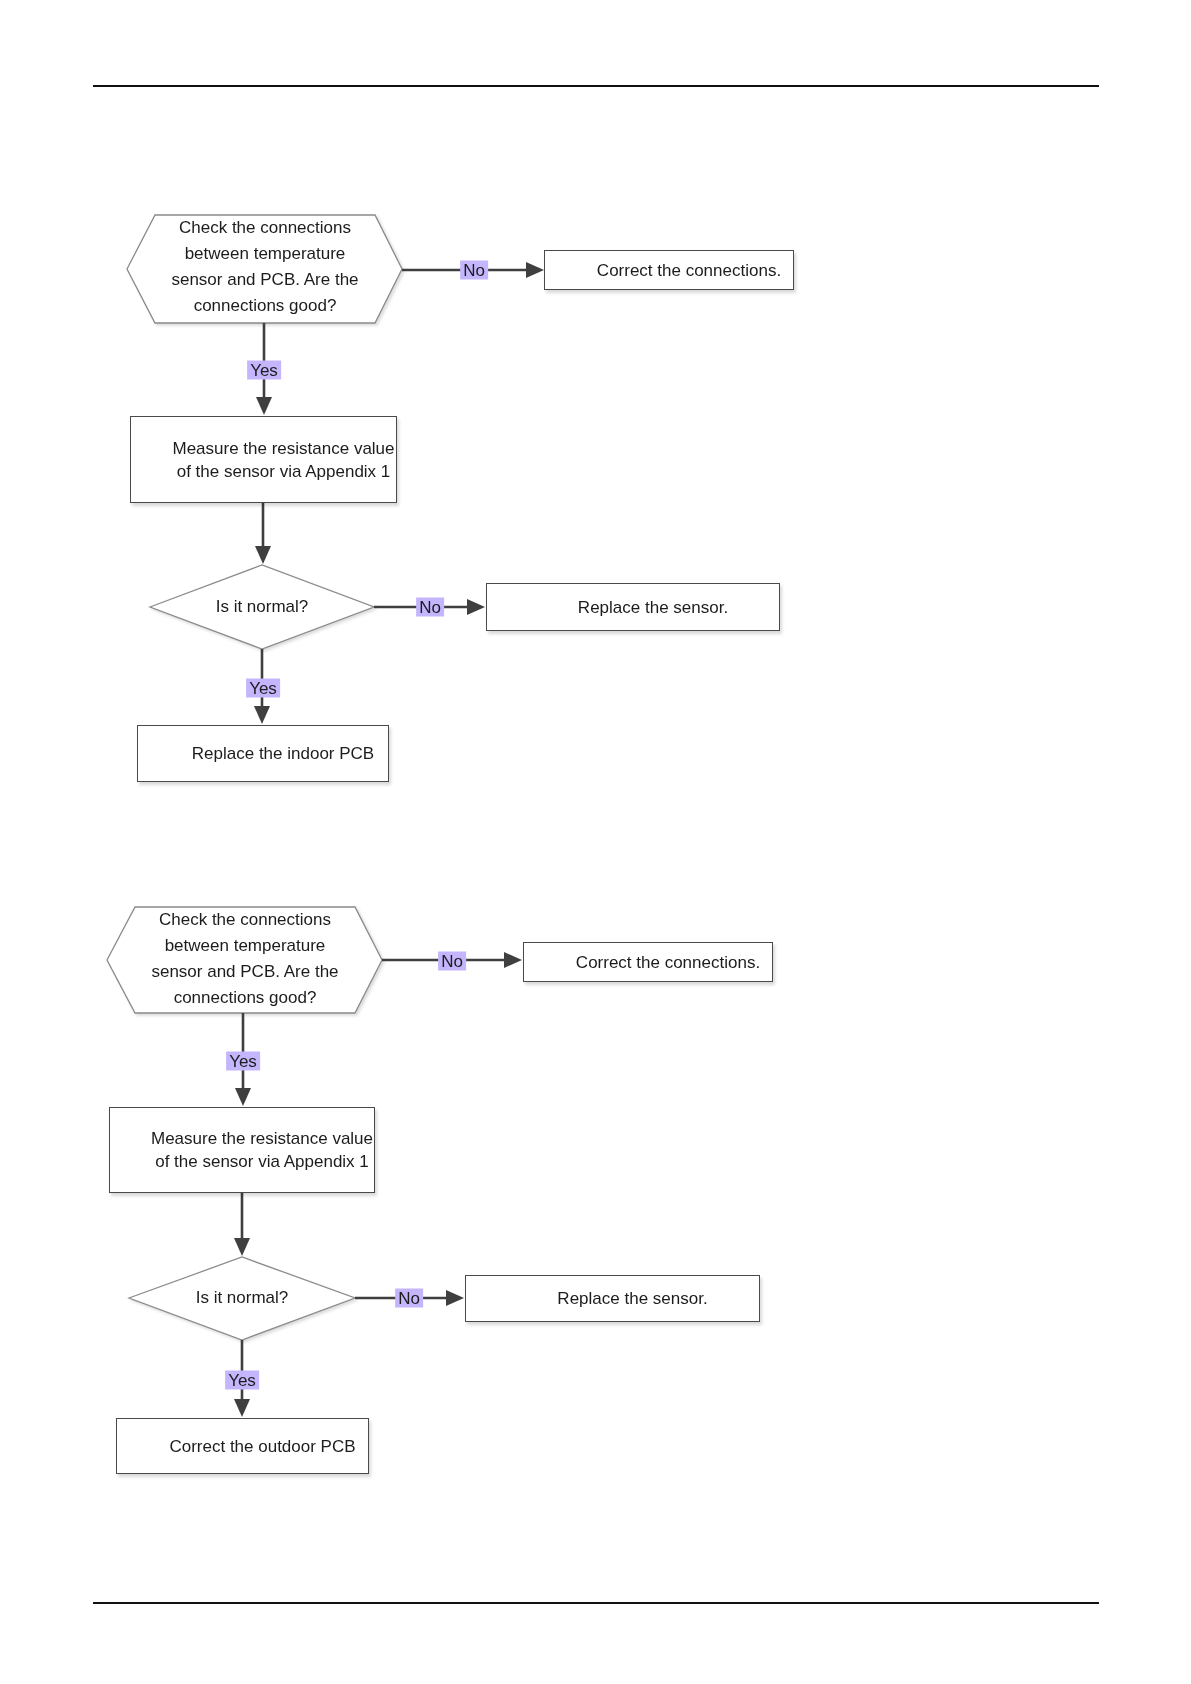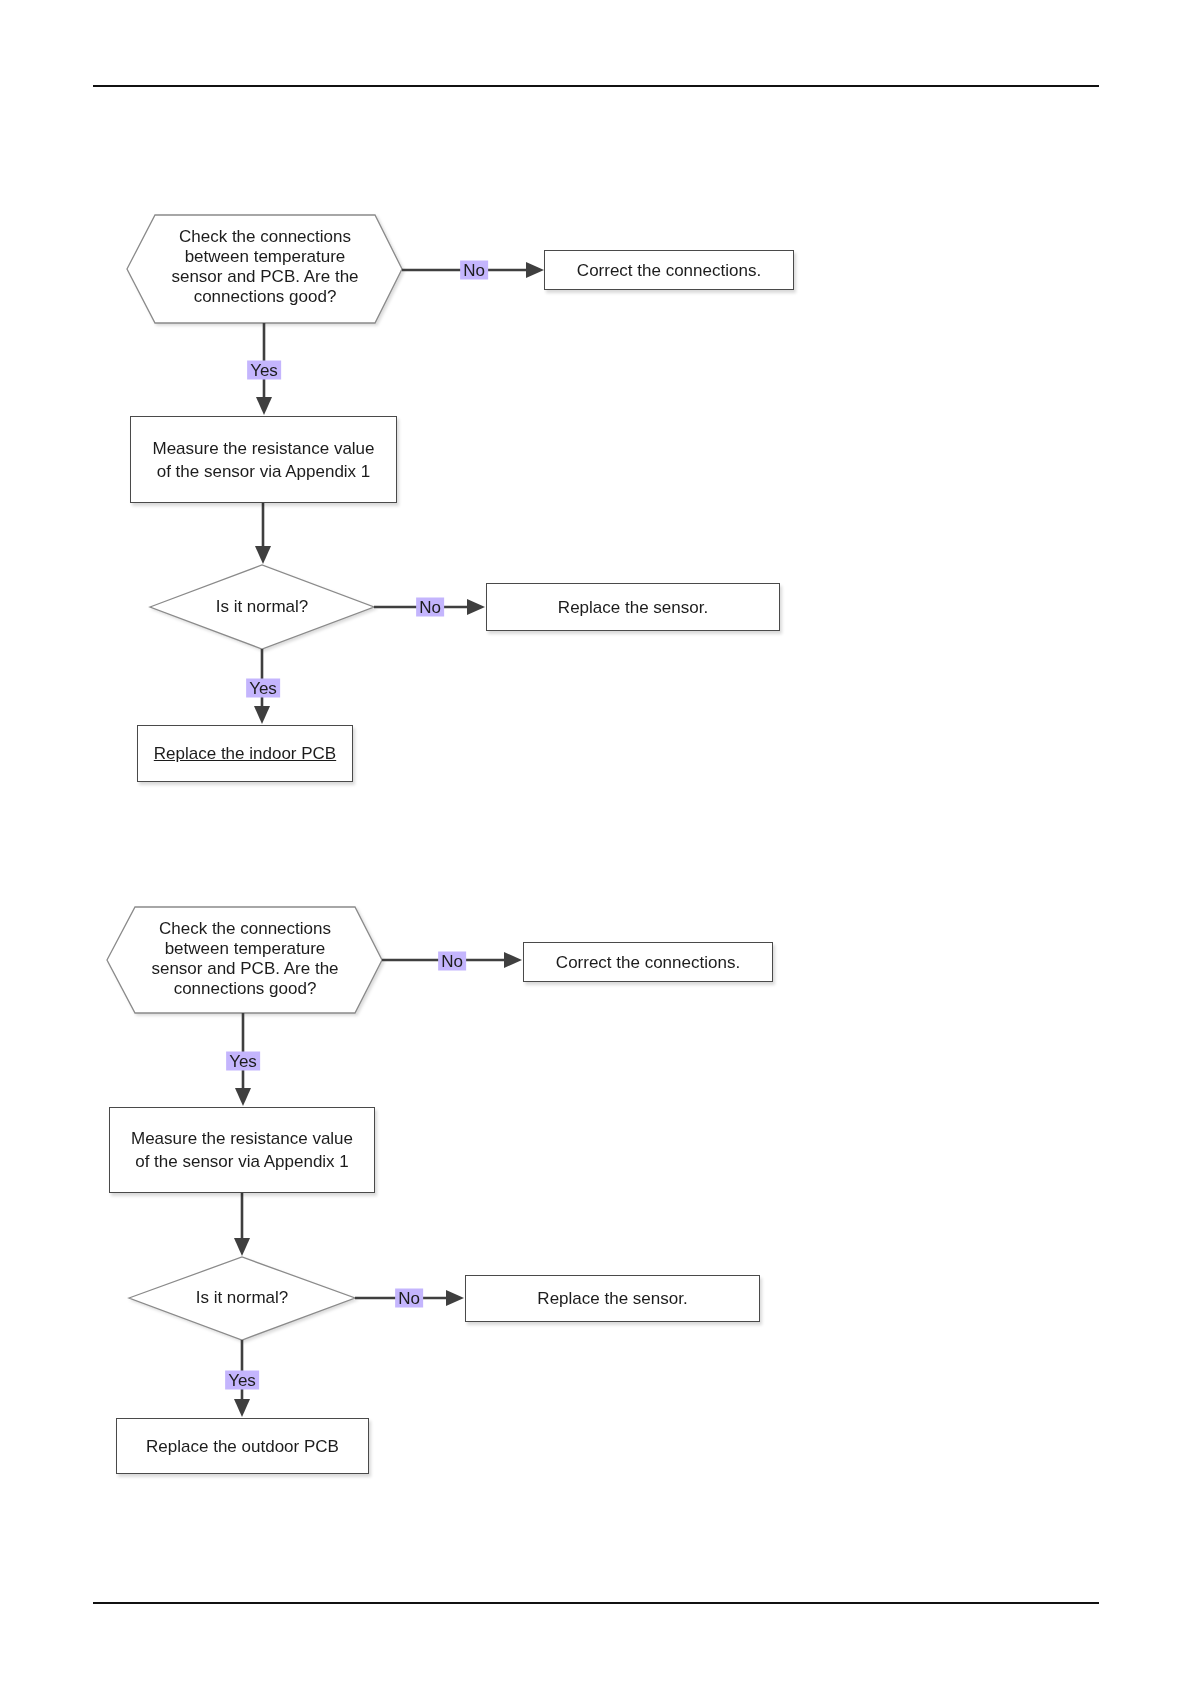--- a/index.html
+++ b/index.html
@@ -39,29 +39,30 @@
     box-sizing: border-box;
     background: #ffffff;
     border: 1.4px solid #4a4a4a;
     box-shadow: 2px 3px 3px rgba(0,0,0,0.15);
     display: flex;
     align-items: center;
     justify-content: center;
     text-align: center;
     font-size: 17px;
     line-height: 23px;
+    padding-left: 40px;
   }
   .node-text {
     position: absolute;
     display: flex;
     align-items: center;
     justify-content: center;
     text-align: center;
     font-size: 17px;
-    line-height: 20px;
+    line-height: 26px;
   }
   .pre { white-space: pre-line; }
   .edge-label {
     position: absolute;
     transform: translate(-50%, -50%);
     background: #c4b5fd;
     padding: 0 3px;
     font-size: 17px;
     line-height: 19px;
   }
@@ -132,21 +133,21 @@
 of the sensor via Appendix 1</div>
 
   <div class="node-text" style="left:162px; top:592px; width:200px; height:30px;">Is it normal?</div>
 
   <span class="edge-label" style="left:430px; top:607px;">No</span>
 
   <div class="node-box" style="left:486px; top:583px; width:294px; height:48px;">Replace the sensor.</div>
 
   <span class="edge-label" style="left:263px; top:688px;">Yes</span>
 
-  <div class="node-box" style="left:137px; top:725px; width:216px; height:57px;text-decoration:underline;">Replace the indoor PCB</div>
+  <div class="node-box" style="left:137px; top:725px; width:252px; height:57px;">Replace the indoor PCB</div>
 
   <div class="node-text pre" style="left:120px; top:903px; width:250px; height:112px;">Check the connections
 between temperature
 sensor and PCB. Are the
 connections good?</div>
 
   <span class="edge-label" style="left:452px; top:961px;">No</span>
 
   <div class="node-box" style="left:523px; top:942px; width:250px; height:40px;">Correct the connections.</div>
 
@@ -156,15 +157,15 @@
 of the sensor via Appendix 1</div>
 
   <div class="node-text" style="left:142px; top:1283px; width:200px; height:30px;">Is it normal?</div>
 
   <span class="edge-label" style="left:409px; top:1298px;">No</span>
 
   <div class="node-box" style="left:465px; top:1275px; width:295px; height:47px;">Replace the sensor.</div>
 
   <span class="edge-label" style="left:242px; top:1380px;">Yes</span>
 
-  <div class="node-box" style="left:116px; top:1418px; width:253px; height:56px;">Replace the outdoor PCB</div>
+  <div class="node-box" style="left:116px; top:1418px; width:253px; height:56px;">Correct the outdoor PCB</div>
 
 </div>
 
 </body></html>

